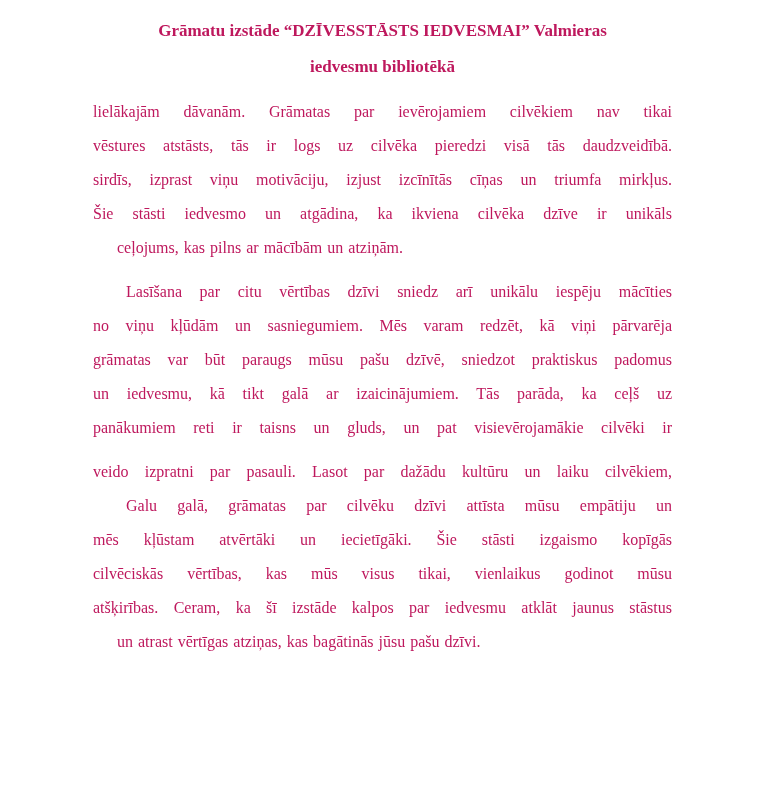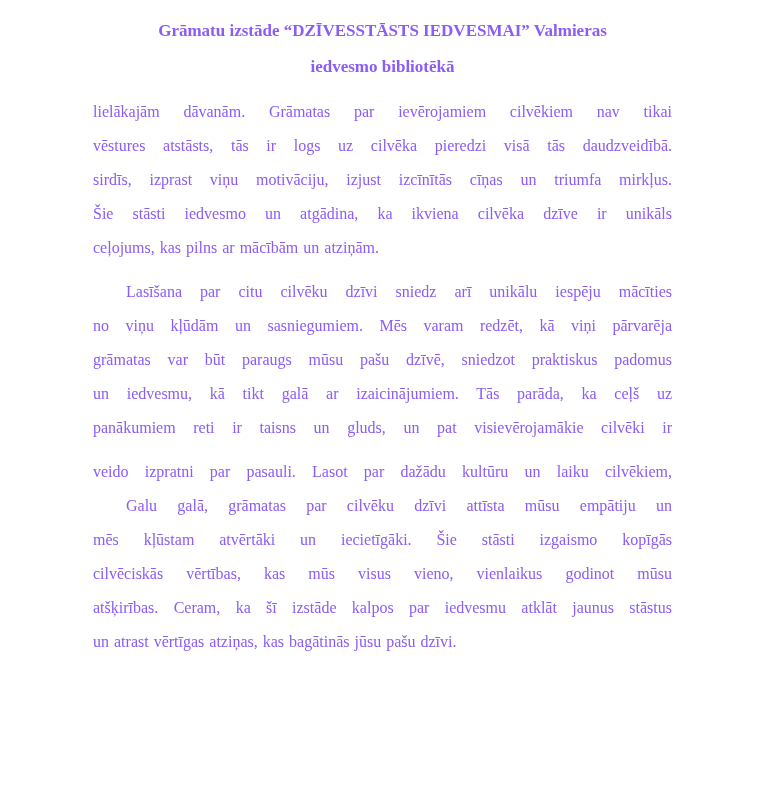--- a/index.html
+++ b/index.html
@@ -6,21 +6,21 @@
     margin: 0;
     padding: 0;
     background: #ffffff;
   }
   .page {
     position: relative;
     width: 774px;
     height: 667px;
     box-sizing: border-box;
     background: #ffffff;
-    color: #8b5cf6;
+    color: #be185d;
     padding: 13px 102px 0 93px;
     overflow: hidden;
     font-family: "Liberation Serif", "DejaVu Serif", serif;
   }
   .doc-title {
     font-size: 17px;
     font-weight: bold;
     line-height: 36px;
     margin: 0 0 10px 0;
   }
@@ -36,47 +36,48 @@
   .para .line {
     text-align: justify;
     text-align-last: justify;
     word-spacing: 1px;
   }
   .para .line.first {
     text-indent: 33px;
   }
   .para .line.last {
     text-align-last: left;
+    margin-left: 24px;
   }
 </style>
 </head>
 <body>
 
 <div class="page">
   <div class="doc-title">
       <div class="line">Grāmatu izstāde “DZĪVESSTĀSTS IEDVESMAI” Valmieras</div>
-      <div class="line">iedvesmo bibliotēkā</div>
+      <div class="line">iedvesmu bibliotēkā</div>
     </div>
   <div>
       <div class="para">
         <div class="line">lielākajām dāvanām. Grāmatas par ievērojamiem cilvēkiem nav tikai</div>
         <div class="line">vēstures atstāsts, tās ir logs uz cilvēka pieredzi visā tās daudzveidībā.</div>
         <div class="line">sirdīs, izprast viņu motivāciju, izjust izcīnītās cīņas un triumfa mirkļus.</div>
         <div class="line">Šie stāsti iedvesmo un atgādina, ka ikviena cilvēka dzīve ir unikāls</div>
         <div class="line last">ceļojums, kas pilns ar mācībām un atziņām.</div>
       </div>
       <div class="para">
-        <div class="line first">Lasīšana par citu cilvēku dzīvi sniedz arī unikālu iespēju mācīties</div>
+        <div class="line first">Lasīšana par citu vērtības dzīvi sniedz arī unikālu iespēju mācīties</div>
         <div class="line">no viņu kļūdām un sasniegumiem. Mēs varam redzēt, kā viņi pārvarēja</div>
         <div class="line">grāmatas var būt paraugs mūsu pašu dzīvē, sniedzot praktiskus padomus</div>
         <div class="line">un iedvesmu, kā tikt galā ar izaicinājumiem. Tās parāda, ka ceļš uz</div>
         <div class="line">panākumiem reti ir taisns un gluds, un pat visievērojamākie cilvēki ir</div>
       </div>
       <div class="para">
         <div class="line">veido izpratni par pasauli. Lasot par dažādu kultūru un laiku cilvēkiem,</div>
         <div class="line first">Galu galā, grāmatas par cilvēku dzīvi attīsta mūsu empātiju un</div>
         <div class="line">mēs kļūstam atvērtāki un iecietīgāki. Šie stāsti izgaismo kopīgās</div>
-        <div class="line">cilvēciskās vērtības, kas mūs visus vieno, vienlaikus godinot mūsu</div>
+        <div class="line">cilvēciskās vērtības, kas mūs visus tikai, vienlaikus godinot mūsu</div>
         <div class="line">atšķirības. Ceram, ka šī izstāde kalpos par iedvesmu atklāt jaunus stāstus</div>
         <div class="line last">un atrast vērtīgas atziņas, kas bagātinās jūsu pašu dzīvi.</div>
       </div>
     </div>
 </div>
 
 </body></html>

